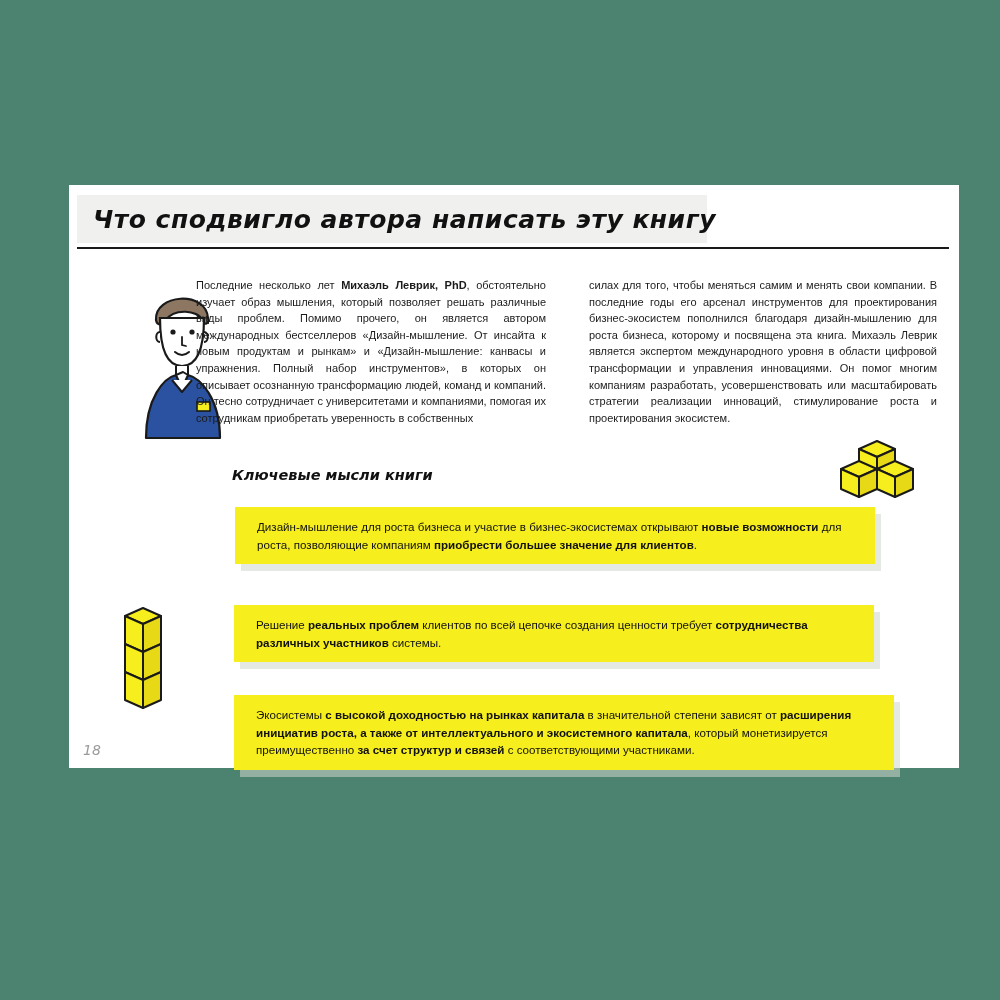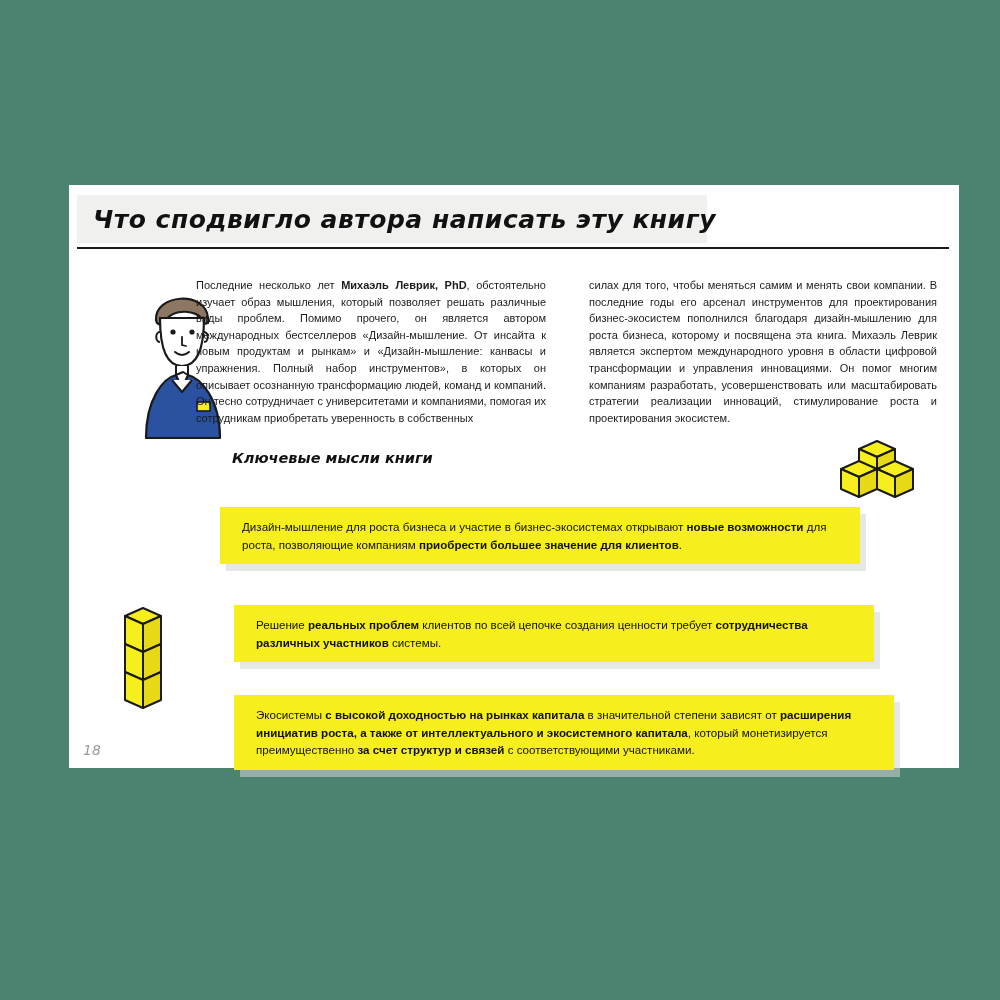--- a/index.html
+++ b/index.html
@@ -70,21 +70,21 @@
     text-align: justify;
   }
   #col-left  { left: 127px; width: 350px; }
   #col-right { left: 520px; width: 348px; }
   .col b { font-weight: bold; }
 
   
   #key-heading {
     position: absolute;
     left: 163px;
-    top: 265px;
+    top: 282px;
     font-family: "DejaVu Sans", sans-serif;
     font-style: italic;
     font-weight: bold;
     font-size: 14.5px;
     color: #111111;
   }
 
   
   .hl-wrap { position: absolute; }
   .hl-shadow {
@@ -100,21 +100,21 @@
     position: relative;
     background: #f7ef1d;
     box-sizing: border-box;
     padding: 11px 16px 11px 22px;
     font-size: 11.6px;
     line-height: 17.5px;
     color: #111111;
   }
   .hl b { font-weight: bold; }
 
-  #hl1 { left: 151px; top: 322px; width: 640px; }
+  #hl1 { left: 166px; top: 322px; width: 640px; }
   #hl2 { left: 165px; top: 420px; width: 640px; border-radius: 28px; }
   #hl3 { left: 165px; top: 510px; width: 660px; }
 
   
   #cubes-top   { position: absolute; left: 760px; top: 250px; }
   #cube-tower  { position: absolute; left: 40px;  top: 415px; }
 
   
   #page-number {
     position: absolute;

